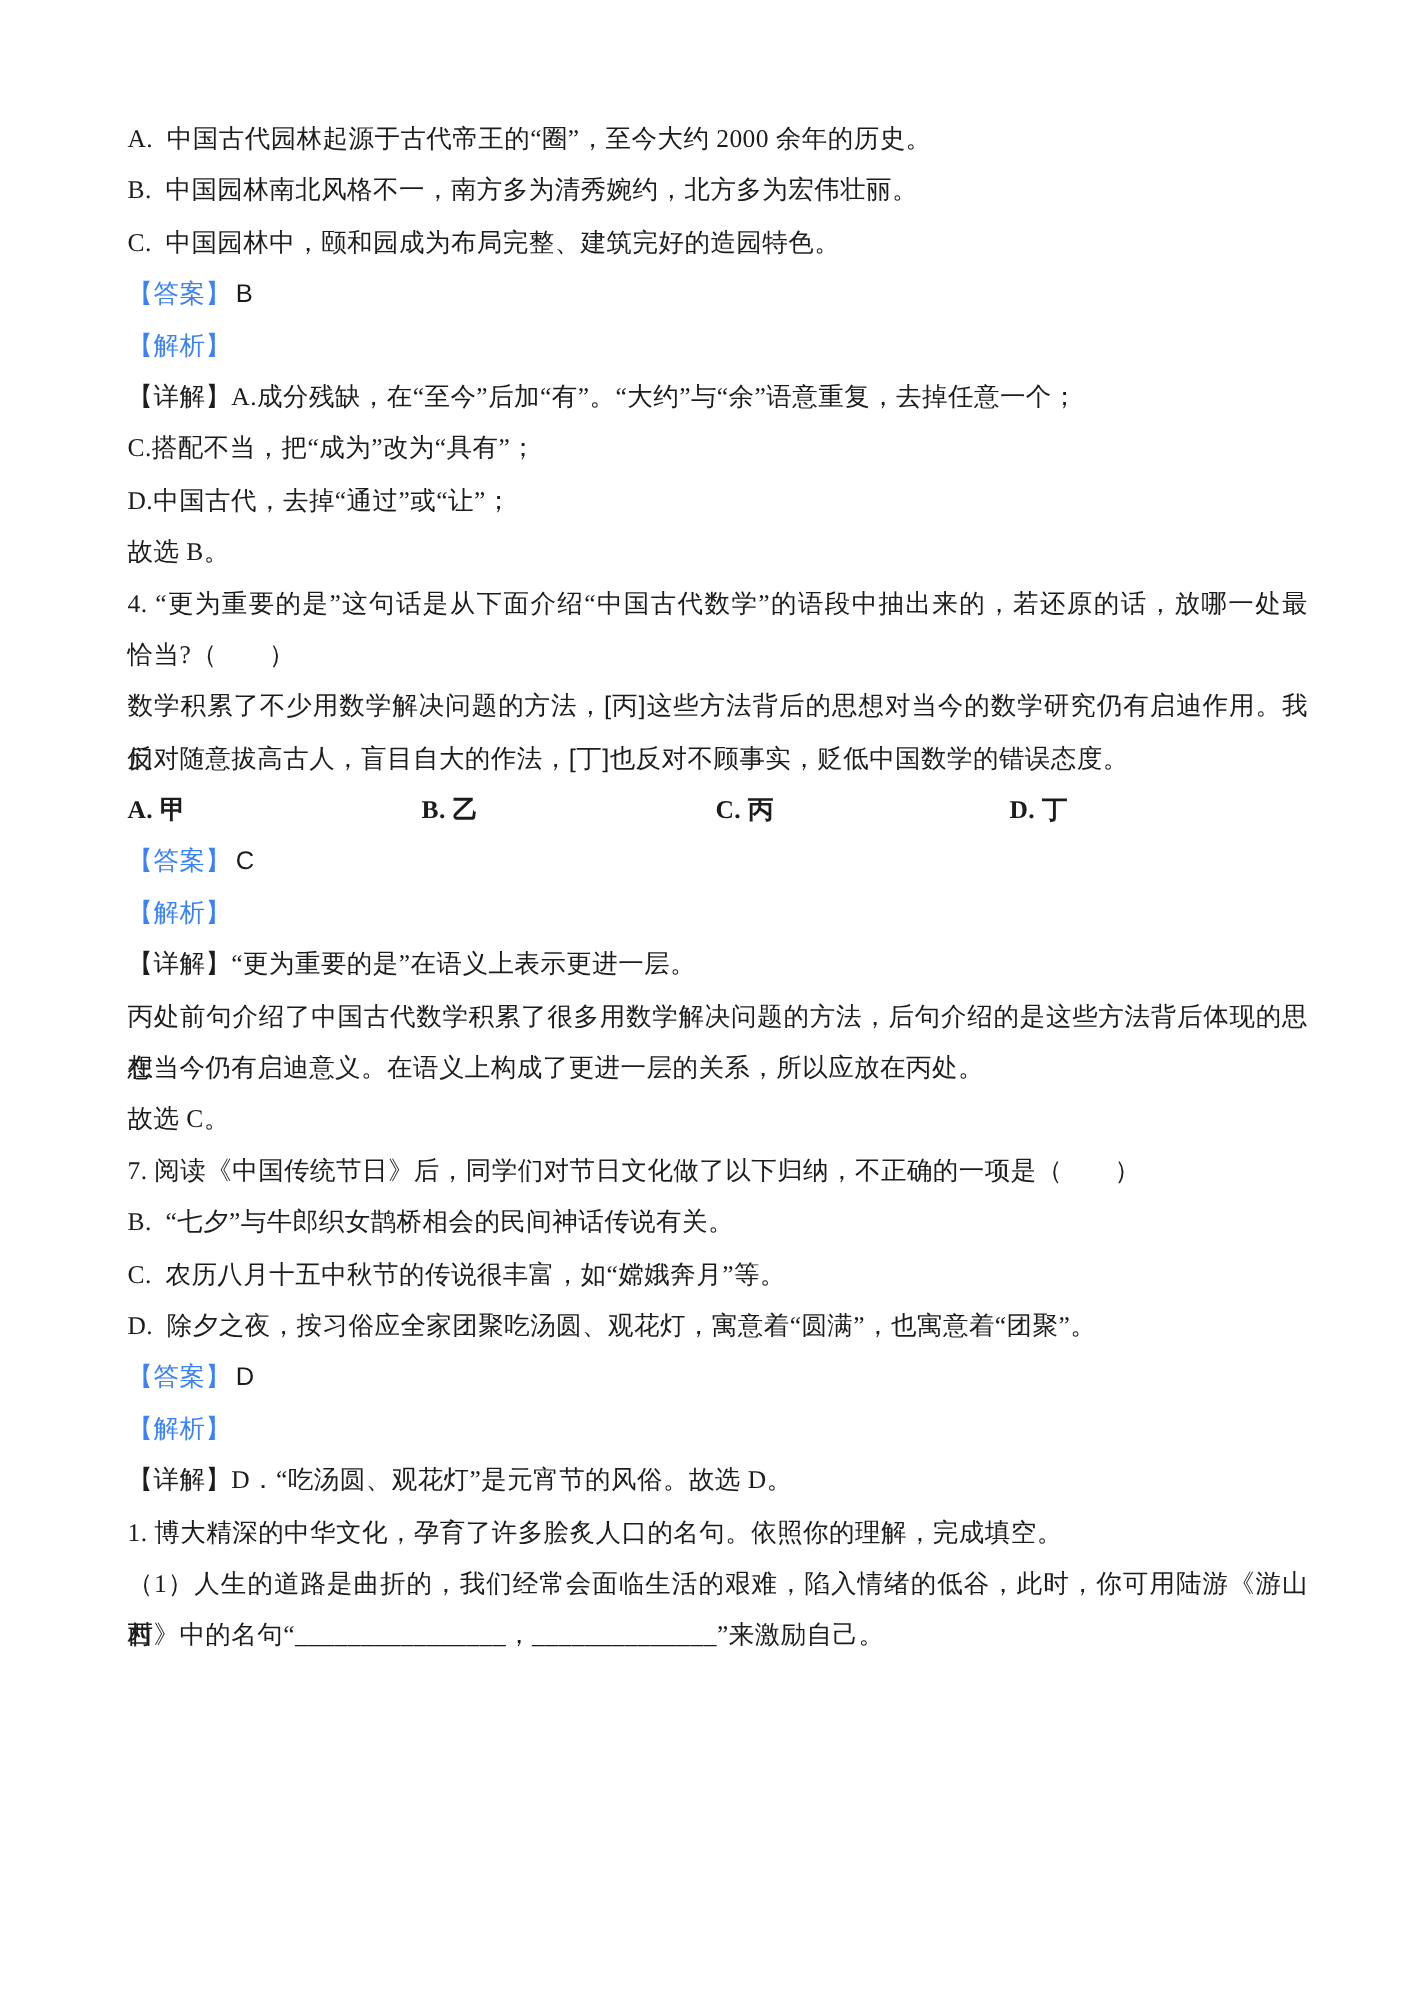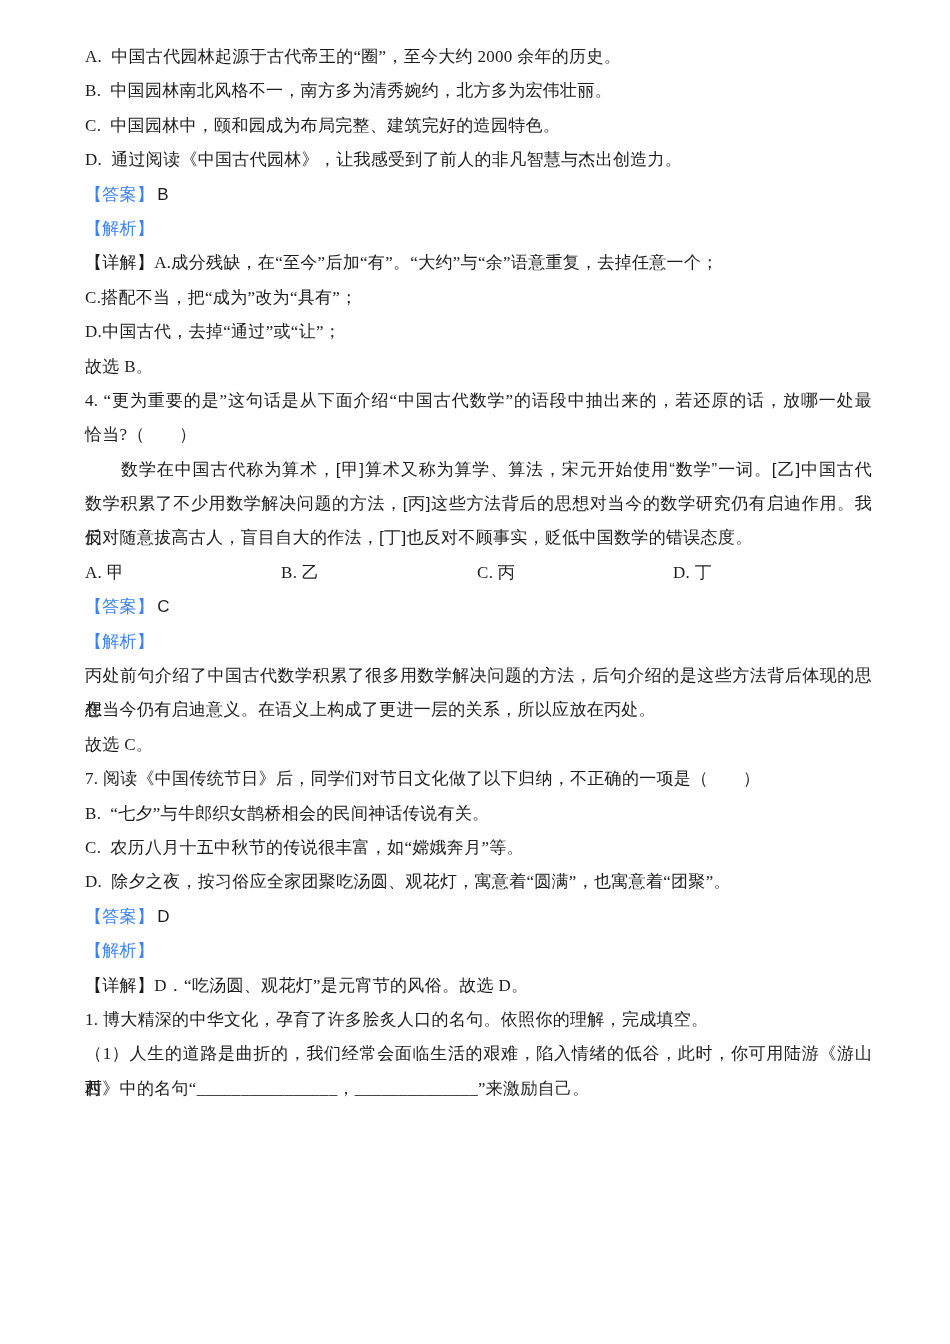--- a/index.html
+++ b/index.html
@@ -10,21 +10,21 @@
   body {
     width: 950px;
     height: 1344px;
     font-family: "Liberation Serif", serif;
     color: #1c1c1c;
     overflow: hidden;
   }
   .page {
     box-sizing: border-box;
     width: 950px;
-    padding: 40px 78px 0 85px;
+    padding: 76px 78px 0 85px;
   }
   .line {
     font-size: 17px;
     line-height: 34.4px;
     height: 34.4px;
     white-space: pre-wrap;
     letter-spacing: 0.3px;
   }
   .jfull {
     text-align: justify;
@@ -41,44 +41,44 @@
   }
   .ansval {
     font-family: "Liberation Sans", sans-serif;
     padding-left: 3px;
   }
   .options-row {
     display: flex;
   }
   .options-row .opt {
     width: 196px;
+    font-weight: bold;
   }
 </style>
 </head>
 <body>
 
 <main class="page" id="doc-page">
     <div class="line">A.  中国古代园林起源于古代帝王的“圈”，至今大约 2000 余年的历史。</div>
     <div class="line">B.  中国园林南北风格不一，南方多为清秀婉约，北方多为宏伟壮丽。</div>
     <div class="line">C.  中国园林中，颐和园成为布局完整、建筑完好的造园特色。</div>
-    <div class="line">D.  通过阅读《中国古代园林》，让我感受到了前人的非凡智慧与杰出创造力。</div>
     <div class="line"><span class="blue">【答案】</span><span class="ansval">B</span></div>
     <div class="line"><span class="blue">【解析】</span></div>
     <div class="line">【详解】A.成分残缺，在“至今”后加“有”。“大约”与“余”语意重复，去掉任意一个；</div>
     <div class="line">C.搭配不当，把“成为”改为“具有”；</div>
     <div class="line">D.中国古代，去掉“通过”或“让”；</div>
     <div class="line">故选 B。</div>
     <div class="line jfull">4. “更为重要的是”这句话是从下面介绍“中国古代数学”的语段中抽出来的，若还原的话，放哪一处最</div>
     <div class="line">恰当?（　　）</div>
-    <div class="line jfull sans indent">数学在中国古代称为算术，[甲]算术又称为算学、算法，宋元开始使用“数学”一词。[乙]中国古代</div>
     <div class="line jfull sans">数学积累了不少用数学解决问题的方法，[丙]这些方法背后的思想对当今的数学研究仍有启迪作用。我们</div>
     <div class="line sans">反对随意拔高古人，盲目自大的作法，[丁]也反对不顾事实，贬低中国数学的错误态度。</div>
     <div class="line options-row"><span class="opt">A. 甲</span><span class="opt">B. 乙</span><span class="opt">C. 丙</span><span class="opt">D. 丁</span></div>
     <div class="line"><span class="blue">【答案】</span><span class="ansval">C</span></div>
     <div class="line"><span class="blue">【解析】</span></div>
+    <div class="line">【详解】“更为重要的是”在语义上表示更进一层。</div>
     <div class="line jfull">丙处前句介绍了中国古代数学积累了很多用数学解决问题的方法，后句介绍的是这些方法背后体现的思想</div>
     <div class="line">在当今仍有启迪意义。在语义上构成了更进一层的关系，所以应放在丙处。</div>
     <div class="line">故选 C。</div>
     <div class="line">7. 阅读《中国传统节日》后，同学们对节日文化做了以下归纳，不正确的一项是（　　）</div>
     <div class="line">B.  “七夕”与牛郎织女鹊桥相会的民间神话传说有关。</div>
     <div class="line">C.  农历八月十五中秋节的传说很丰富，如“嫦娥奔月”等。</div>
     <div class="line">D.  除夕之夜，按习俗应全家团聚吃汤圆、观花灯，寓意着“圆满”，也寓意着“团聚”。</div>
     <div class="line"><span class="blue">【答案】</span><span class="ansval">D</span></div>
     <div class="line"><span class="blue">【解析】</span></div>
     <div class="line">【详解】D．“吃汤圆、观花灯”是元宵节的风俗。故选 D。</div>

